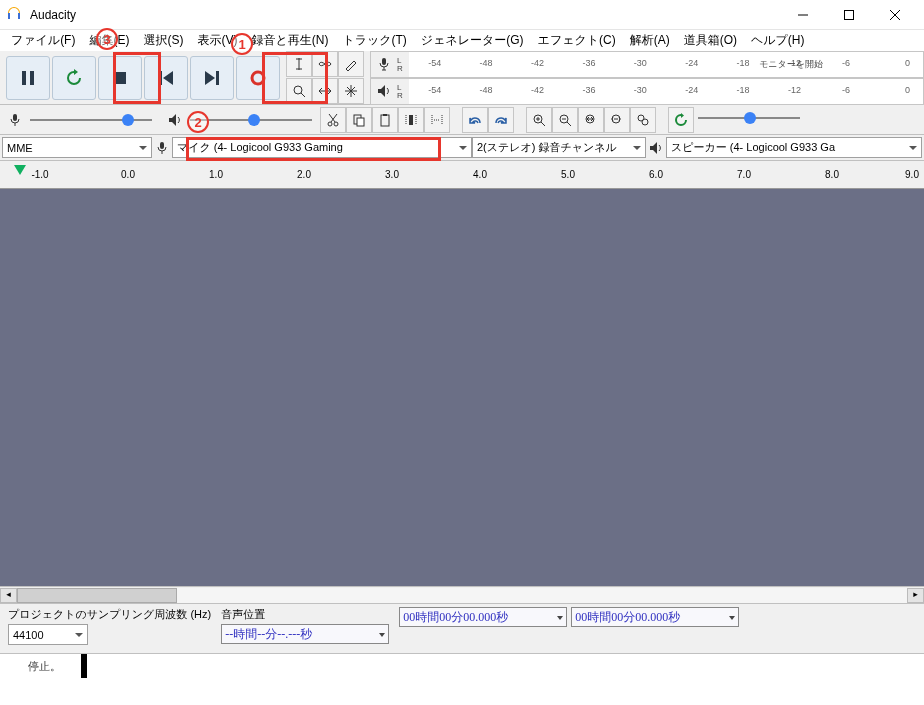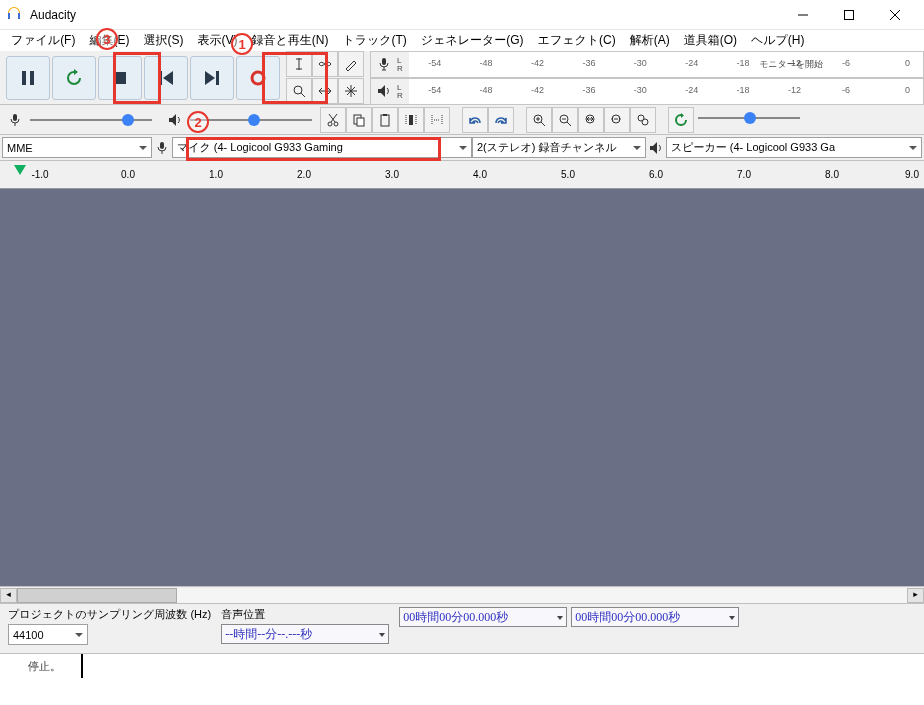--- a/index.html
+++ b/index.html
@@ -46,21 +46,21 @@
 .canvas-area { height: 397px; background:#6b6f86; }
 .hscroll { height:17px; background:#f0f0f0; border-top:1px solid #c0c0c0; display:flex; align-items:center; }
 .hscroll .arrow { width:17px; height:15px; border:1px solid #bbb; background:#e4e4e4; text-align:center; font-size:9px; }
 .hscroll .track { flex:1; height:15px; background:#f5f5f5; position:relative; }
 .hscroll .thumb { position:absolute; left:0; width:160px; top:0; bottom:0; background:#d0d0d0; border:1px solid #aaa; }
 .bottom-bar { height:50px; background:#f0f0f0; border-top:1px solid #c0c0c0; padding:3px 8px; font-size:11px; display:flex; gap:10px; }
 .bb-col { display:flex; flex-direction:column; gap:2px; }
 .time-field { height:20px; border:1px solid #888; background:#f8f8fc; color:#3030c0; font-family:Liberation Serif, serif; font-size:12px; display:flex; align-items:center; padding:0 3px; position:relative; }
 .time-field::after { content:""; position:absolute; right:3px; top:8px; border-left:3px solid transparent; border-right:3px solid transparent; border-top:4px solid #444; }
 .status { height:25px; border-top:1px solid #c0c0c0; display:flex; align-items:center; padding:0 8px; font-size:11px; color:#333; }
-.status .cell { border-right:2px solid #000000; padding:0 20px; height:100%; display:flex; align-items:center; }
+.status .cell { border-right:6px solid #000000; padding:0 20px; height:100%; display:flex; align-items:center; }
 .annot { position:absolute; border:3px solid #e7362d; pointer-events:none; }
 .annot-circle { position:absolute; width:22px; height:22px; border:2px solid #e7362d; border-radius:50%; color:#e7362d; font-weight:bold; font-size:13px; display:flex; align-items:center; justify-content:center; background:rgba(255,255,255,0.4); }
 .dev-icon { width:20px; display:flex; align-items:center; justify-content:center; }
 </style>
 </head>
 <body>
 
 <div class="titlebar">
   <span class="logo"><svg viewBox="0 0 16 16">
         <path d="M2 8a6 6 0 0 1 12 0v3h-1V8a5 5 0 0 0-10 0v3H2z" fill="#f7a600"></path>

